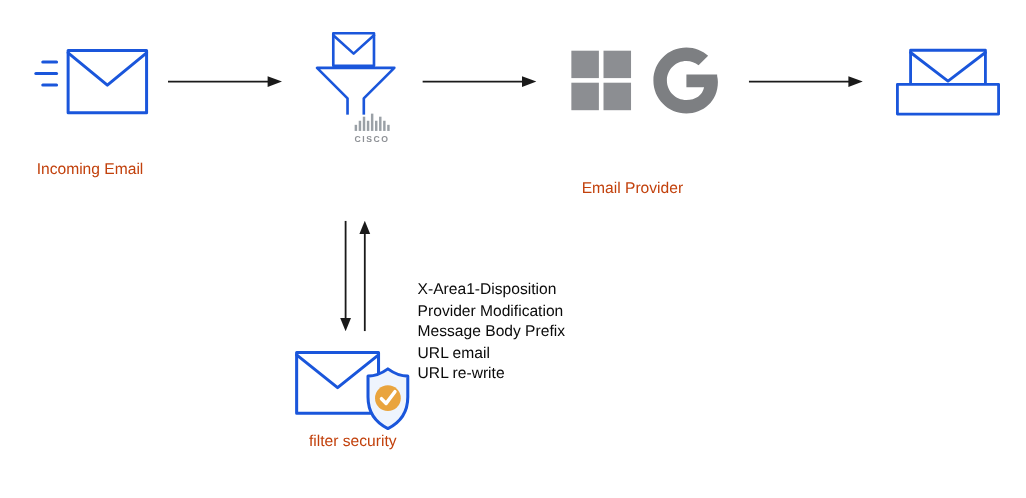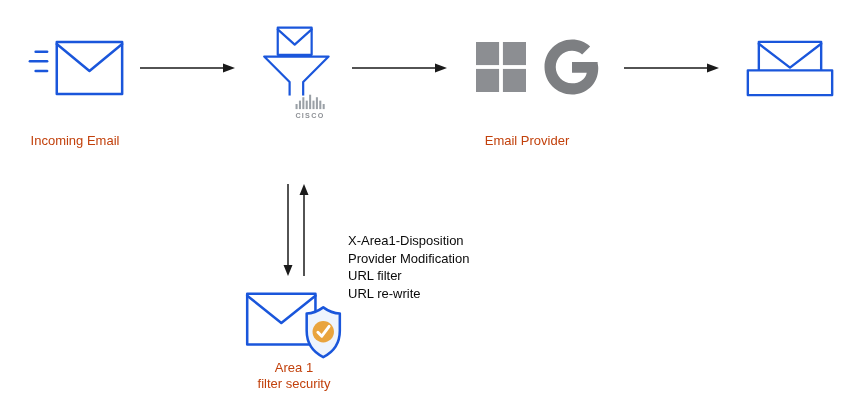--- a/index.html
+++ b/index.html
@@ -77,21 +77,21 @@
 
   <svg class="abs" style="left:476px;top:42px;" width="50" height="50" viewBox="0 0 52 52">
     <rect class="gray-fill" x="0" y="0" width="24" height="24"></rect>
     <rect class="gray-fill" x="28" y="0" width="24" height="24"></rect>
     <rect class="gray-fill" x="0" y="28" width="24" height="24"></rect>
     <rect class="gray-fill" x="28" y="28" width="24" height="24"></rect>
   </svg>
   <svg class="abs" style="left:542px;top:37px;" width="60" height="60" viewBox="0 0 48 48">
     <path fill="#7d7f82" d="M44.5 20H24v8.5h11.8C34.7 33.9 30.1 37 24 37c-7.2 0-13-5.8-13-13s5.8-13 13-13c3.1 0 5.9 1.1 8.1 2.9l6.4-6.4C34.6 4.1 29.6 2 24 2 11.8 2 2 11.8 2 24s9.8 22 22 22c11 0 21-8 21-21 0-1.3-.2-2.7-.5-4z"></path>
   </svg>
-  <div class="abs label" style="left:462px;top:133px;width:130px;">Email Provider</div>
+  <div class="abs label" style="left:462px;top:149px;width:130px;">Email Provider</div>
 
   <svg class="abs" style="left:624px;top:62px;" width="95" height="12" viewBox="0 0 95 12">
     <line class="arrow-line" x1="0" y1="6" x2="84" y2="6"></line>
     <polygon class="arrow-head" points="83,1.5 95,6 83,10.5"></polygon>
   </svg>
 
   <svg class="abs" style="left:746px;top:40px;" width="88" height="57" viewBox="0 0 96 62">
     <rect class="env" x="14" y="2" width="68" height="46"></rect>
     <polyline class="env-line" points="14,4 48,30 82,4"></polyline>
     <rect class="env" x="2" y="33" width="92" height="27"></rect>
@@ -104,31 +104,31 @@
     </g>
     <g>
       <line class="arrow-line" x1="26" y1="92" x2="26" y2="10"></line>
       <polygon class="arrow-head" points="21.5,11 26,0 30.5,11"></polygon>
     </g>
   </svg>
 
   <div class="abs annotations" style="left:348px;top:187px;width:200px;">
     <div>X-Area1-Disposition</div>
     <div>Provider Modification</div>
-    <div>URL filter</div>
+    <div>Message Body Prefix</div>
+    <div>URL email</div>
     <div>URL re-write</div>
   </div>
 
   <svg class="abs" style="left:244px;top:284px;" width="100" height="78" viewBox="0 0 100 80">
     <rect class="env" x="2" y="10" width="70" height="52"></rect>
     <polyline class="env-line" points="2,12 37,40 72,12"></polyline>
     <g>
       <path class="shield" d="M80,24 C85.5,28 91.5,30.2 97,30.2 V48 C97,62 89,70.5 80,75 C71,70.5 63,62 63,48 V30.2 C68.5,30.2 74.5,28 80,24 Z"></path>
       <circle class="check-circle" cx="80" cy="49" r="11"></circle>
       <polyline class="check" points="74.5,49.5 78.5,53.5 86,43.5"></polyline>
     </g>
   </svg>
   <div class="abs label" style="left:234px;top:360px;width:120px;">
-    <div>Area 1</div>
     <div>filter security</div>
   </div>
 
 </div>
 
 </body></html>

